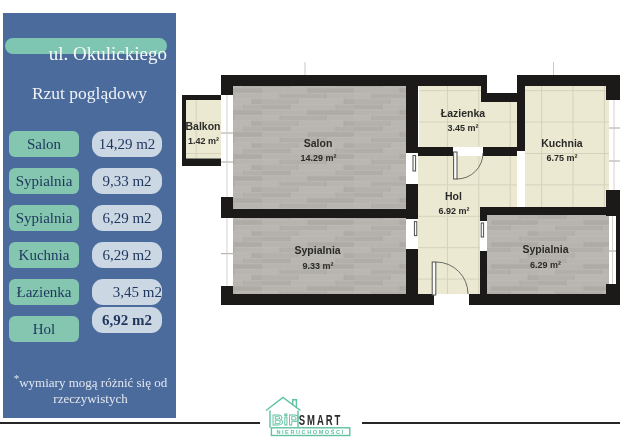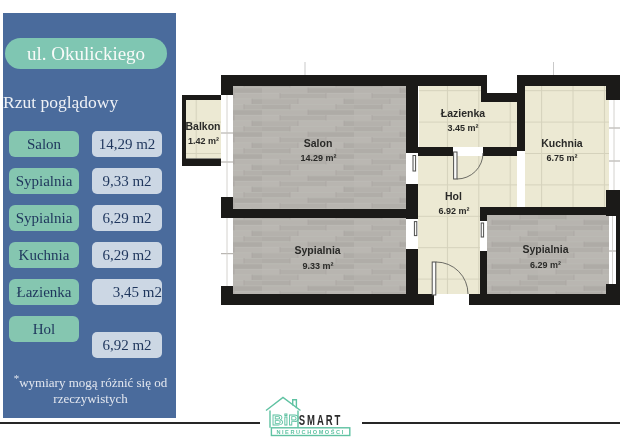--- a/index.html
+++ b/index.html
@@ -1,29 +1,29 @@
 <!DOCTYPE html>
 <html><head>
 <meta charset="utf-8">
 <style>
   html,body{margin:0;padding:0;}
   body{width:620px;height:443px;background:#ffffff;position:relative;overflow:hidden;
        font-family:"Liberation Sans", sans-serif;}
   .abs{position:absolute;}
   
   #sidebar{left:3px;top:13px;width:173px;height:405px;background:#4a6b9c;}
-  #pill{left:5px;top:38px;width:162px;height:31px;background:#7fc6b2;border-radius:16px;
+  #pill{left:5px;top:38px;width:162px;height:16px;background:#7fc6b2;border-radius:16px;
         font-family:"Liberation Serif",serif;font-size:19px;color:#f7faf8;
-        text-align:center;line-height:31px;}
-  #rzut{left:3px;top:92px;width:173px;text-align:left;font-family:"Liberation Serif",serif;
+        text-align:right;line-height:31px;}
+  #rzut{left:3px;top:83px;width:173px;text-align:center;font-family:"Liberation Serif",serif;
         font-size:17.5px;color:#eef1f6;}
   .lab{left:9px;width:70px;height:26px;background:#85c6b0;border-radius:6px;
        font-family:"Liberation Serif",serif;font-size:15px;color:#1e355c;
        text-align:center;line-height:26px;}
-  .val{left:92px;width:70px;height:26px;background:#ccd7e4;border-radius:5px;
+  .val{left:92px;width:70px;height:26px;background:#ccd7e4;border-radius:11px;
        font-family:"Liberation Serif",serif;font-size:15px;color:#1e355c;
        text-align:center;line-height:26px;}
   #foot{left:3px;top:370px;width:175px;text-align:center;
         font-family:"Liberation Serif",serif;font-size:13px;color:#e3e7ef;line-height:16px;}
   
   .rule{top:422px;height:2px;background:#262626;}
 </style>
 </head>
 <body>
   <div id="sidebar" class="abs"></div>
@@ -34,21 +34,21 @@
 <div class="abs val" style="top:131px;">14,29 m2</div>
   <div class="abs lab" style="top:168px;">Sypialnia</div> 
 <div class="abs val" style="top:168px;">9,33 m2</div>
   <div class="abs lab" style="top:205px;">Sypialnia</div> 
 <div class="abs val" style="top:205px;">6,29 m2</div>
   <div class="abs lab" style="top:242px;">Kuchnia</div>   
 <div class="abs val" style="top:242px;">6,29 m2</div>
   <div class="abs lab" style="top:279px;">Łazienka</div>  
 <div class="abs val" style="top:279px;text-align:right;">3,45 m2</div>
   <div class="abs lab" style="top:316px;">Hol</div>       
-<div class="abs val" style="top:332px;">6,92 m2</div>
+<div class="abs val" style="top:307px;font-weight:bold;">6,92 m2</div>
 
   <div id="foot" class="abs"><sup>*</sup>wymiary mogą różnić się od<br>rzeczywistych</div>
 
   <div class="rule abs" style="left:0;width:260px;"></div>
   <div class="rule abs" style="left:362px;width:258px;"></div>
 
   <svg class="abs" style="left:170px;top:60px;" width="450" height="250" viewBox="0 0 450 250">
     <defs>
       <pattern id="tile" width="31.4" height="31.4" patternUnits="userSpaceOnUse" x="25.7" y="30.2">
         <rect width="31.4" height="31.4" fill="#ece9d3"></rect>

